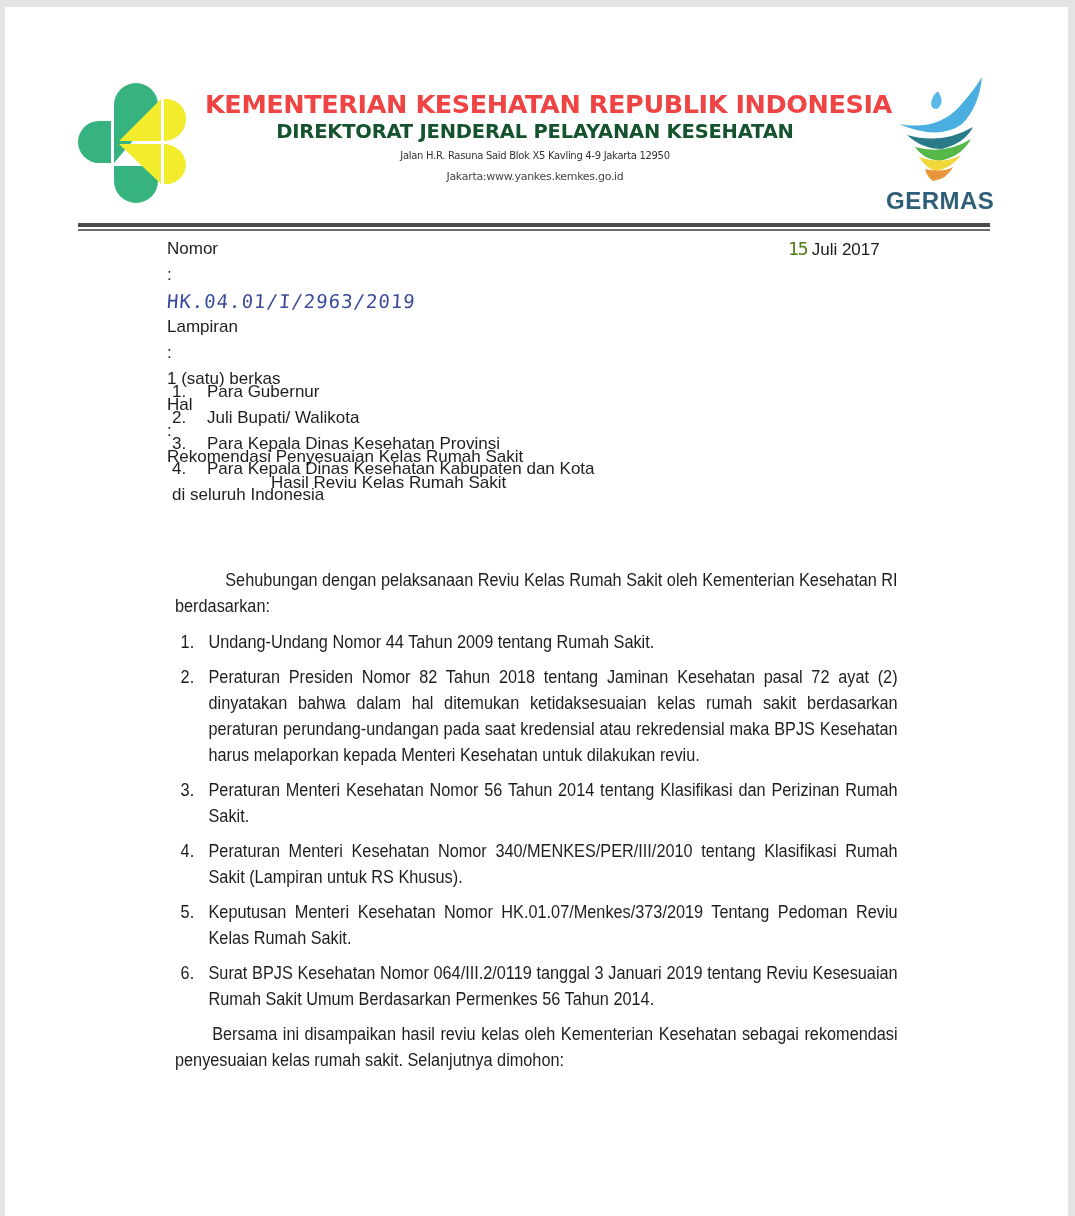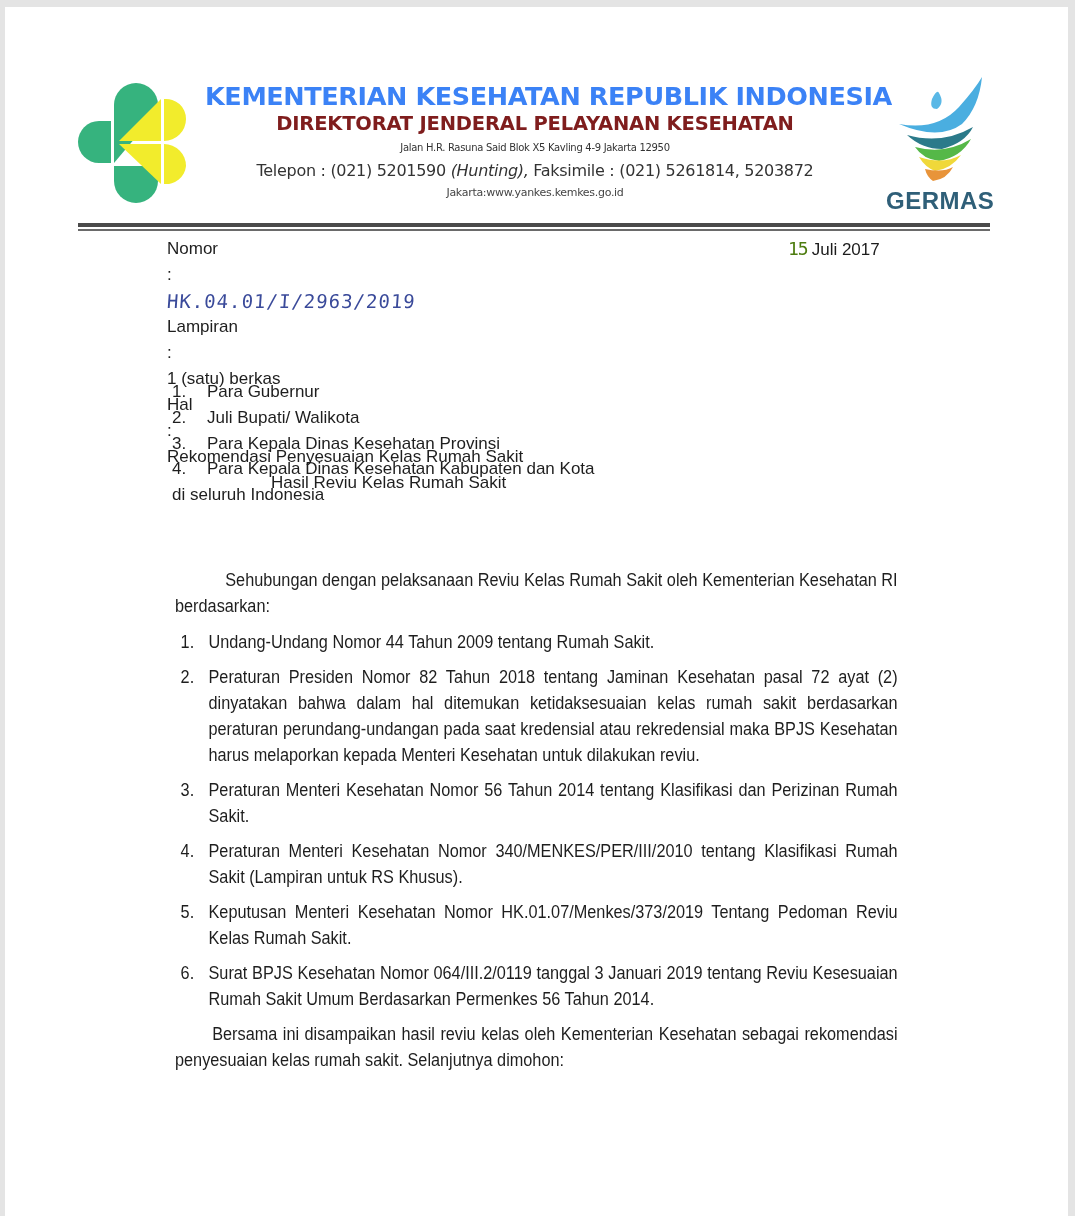--- a/index.html
+++ b/index.html
@@ -54,28 +54,29 @@
       width: 660px;
       text-align: center;
       font-family: "DejaVu Sans", sans-serif;
       color: #333;
     }
     .lh-ministry {
       font-size: 25.5px;
       font-weight: bold;
       letter-spacing: -0.4px;
       line-height: 30px;
-      color: #3b82f6;
+      color: #ef4444;
       white-space: nowrap;
+      margin-top: 8px;
     }
     .lh-directorate {
       font-size: 19.5px;
       font-weight: bold;
       line-height: 26px;
-      color: #7f1d1d;
+      color: #14532d;
       letter-spacing: -0.2px;
       white-space: nowrap;
     }
     .lh-address {
       font-size: 10px;
       line-height: 22px;
       color: #333;
       white-space: nowrap;
       letter-spacing: -0.3px;
     }
@@ -233,21 +234,20 @@
     <path d="M93 28 A20 20 0 0 1 115 48 A22 22 0 0 1 93 70 Z" fill="#f2ec2c"></path>
 
     <path d="M48 73 L90 73 L90 113 Z" fill="#f2ec2c"></path>
     <path d="M93 73 A22 22 0 0 1 115 95 A20 20 0 0 1 93 113 Z" fill="#f2ec2c"></path>
   </svg>
 
   <div class="letterhead">
     <div class="lh-ministry">KEMENTERIAN KESEHATAN REPUBLIK INDONESIA</div>
     <div class="lh-directorate">DIREKTORAT JENDERAL PELAYANAN KESEHATAN</div>
     <div class="lh-address">Jalan H.R. Rasuna Said Blok X5 Kavling 4-9 Jakarta 12950</div>
-    <div class="lh-phone"><span>Telepon : (021) 5201590 </span><em>(Hunting),</em><span> Faksimile : (021) 5261814, 5203872</span></div>
     <div class="lh-website">Jakarta:www.yankes.kemkes.go.id</div>
   </div>
 
   <svg class="logo-germas" viewBox="0 0 110 150">
 
     <path d="M45 30 Q50 20 52 24 Q58 34 50 40 Q42 40 45 30 Z" fill="#5ab8e6"></path>
 
     <path d="M12 55 Q50 62 72 38 Q88 20 95 8 Q92 38 75 55 Q52 72 12 55 Z" fill="#4aaee0"></path>
 
     <path d="M20 66 Q55 76 86 58 Q78 74 55 80 Q35 80 20 66 Z" fill="#2b7a8a"></path>

